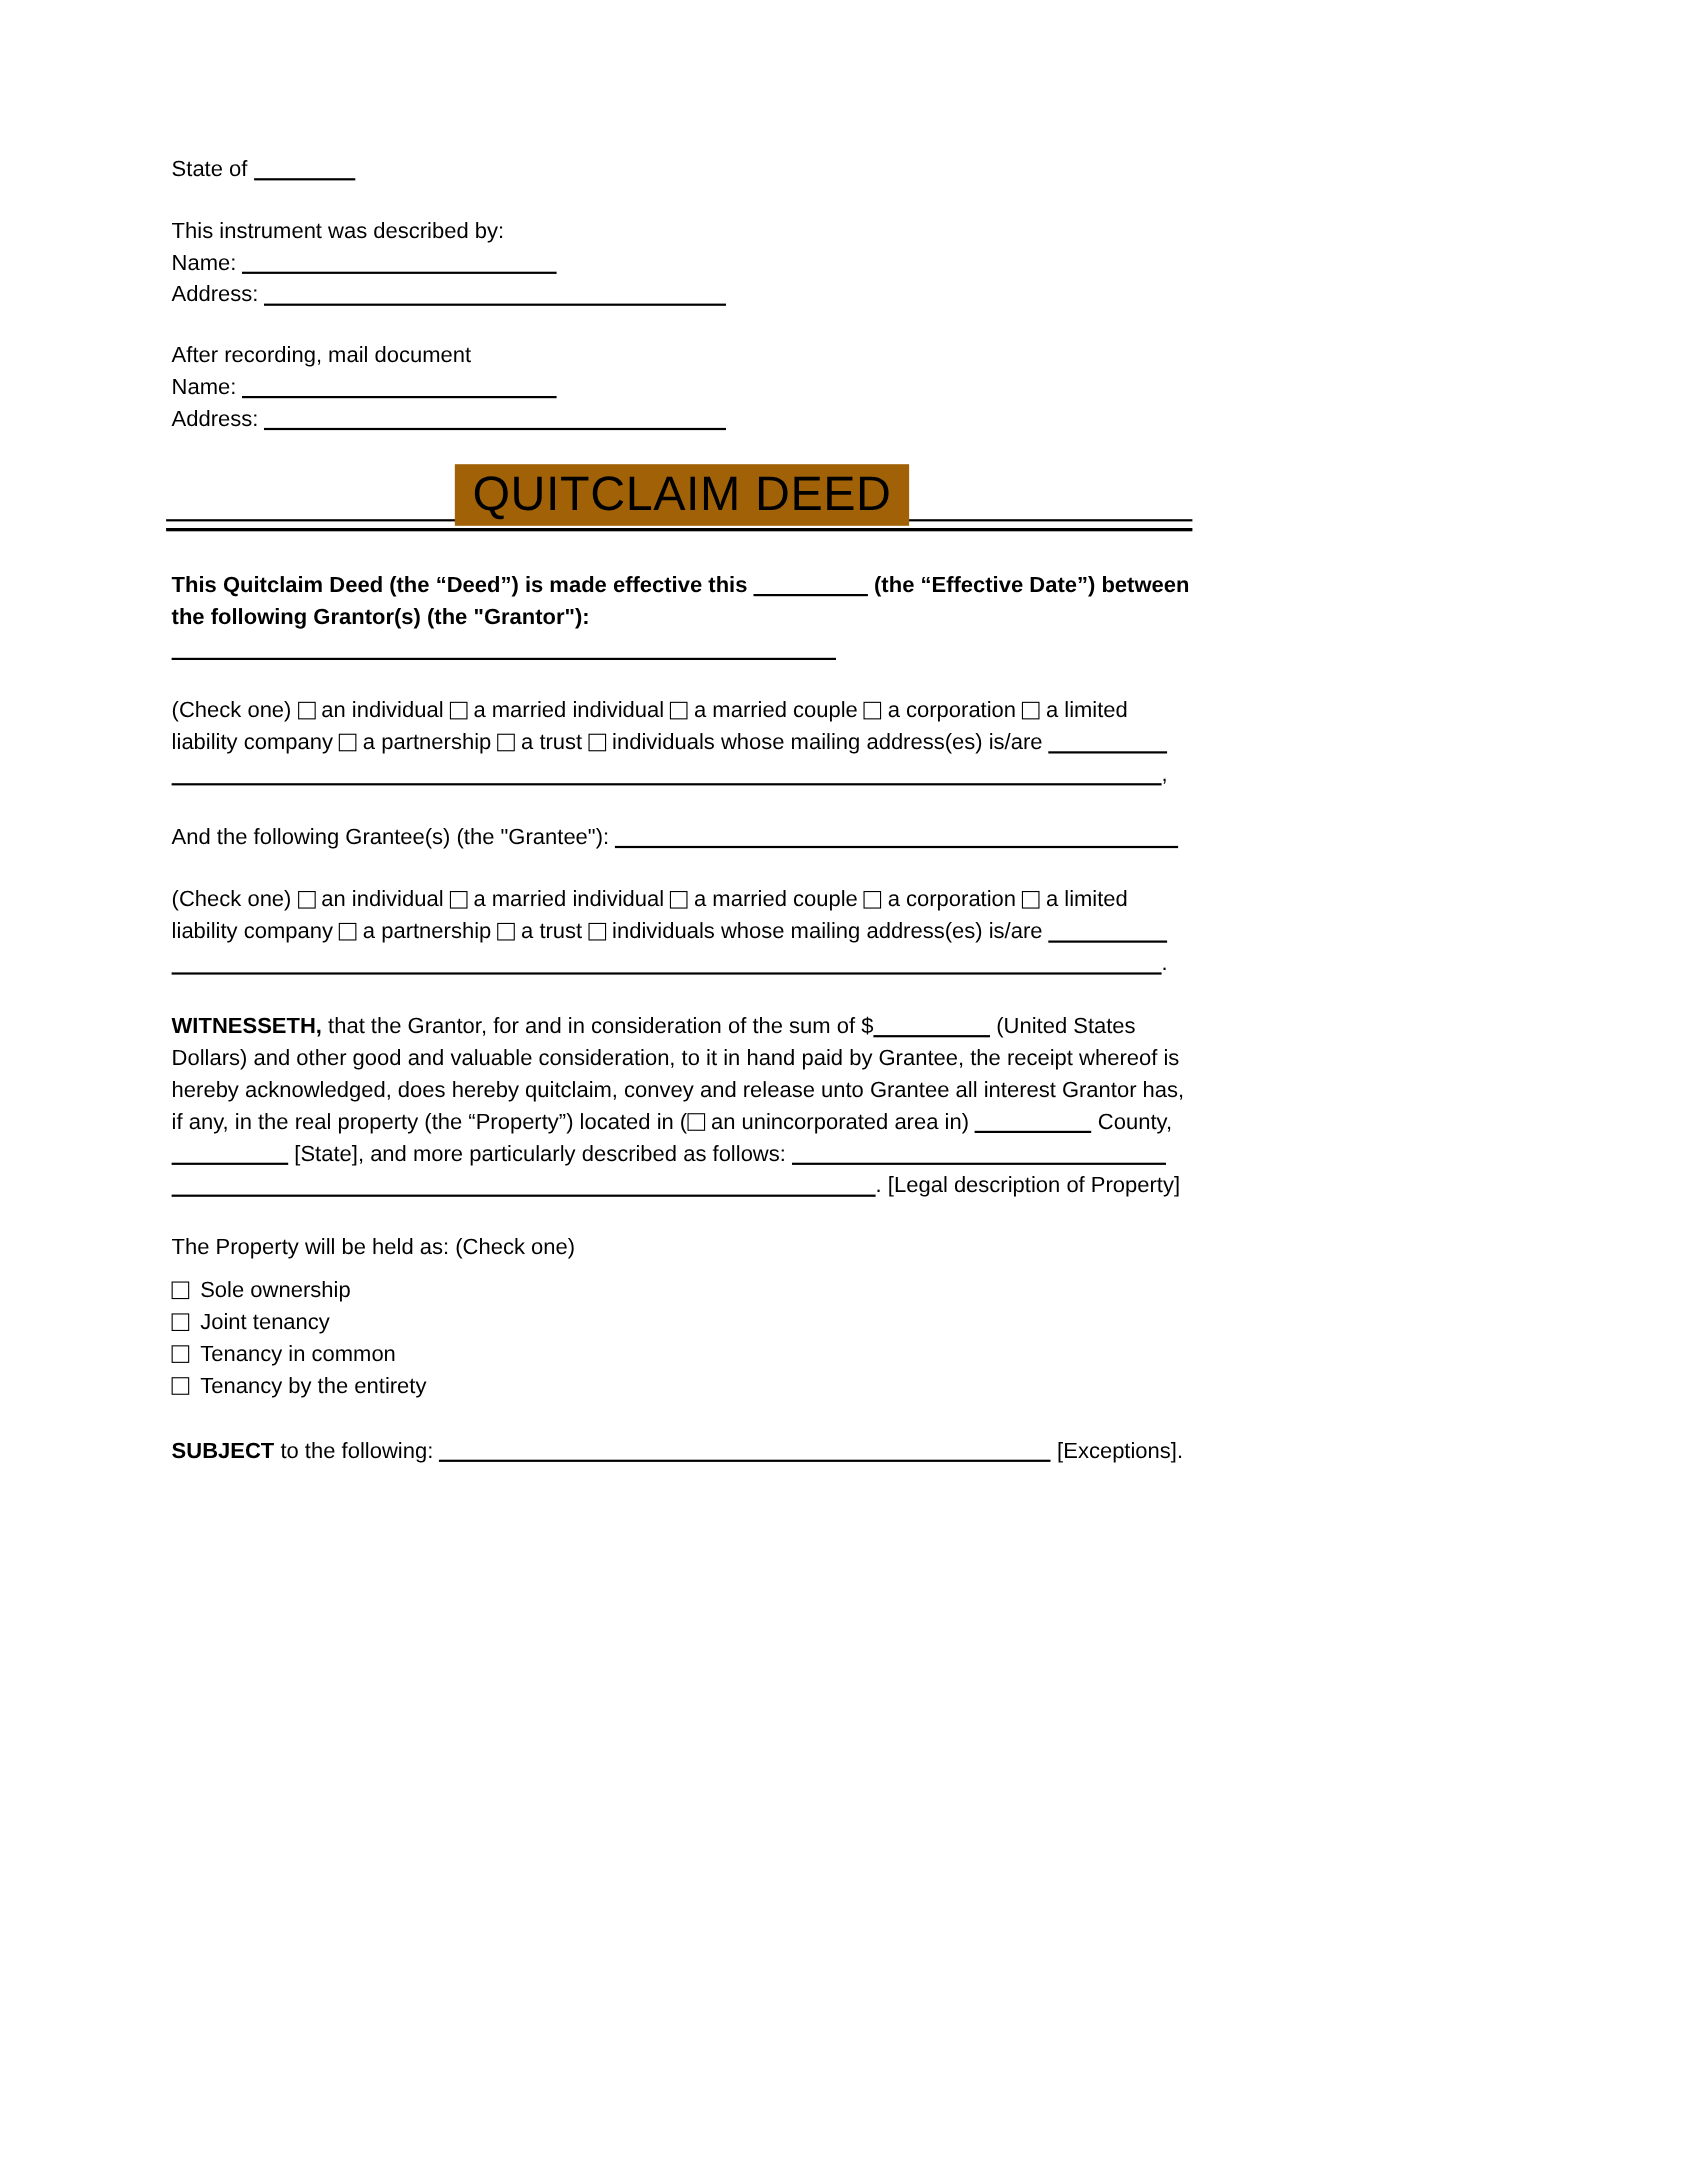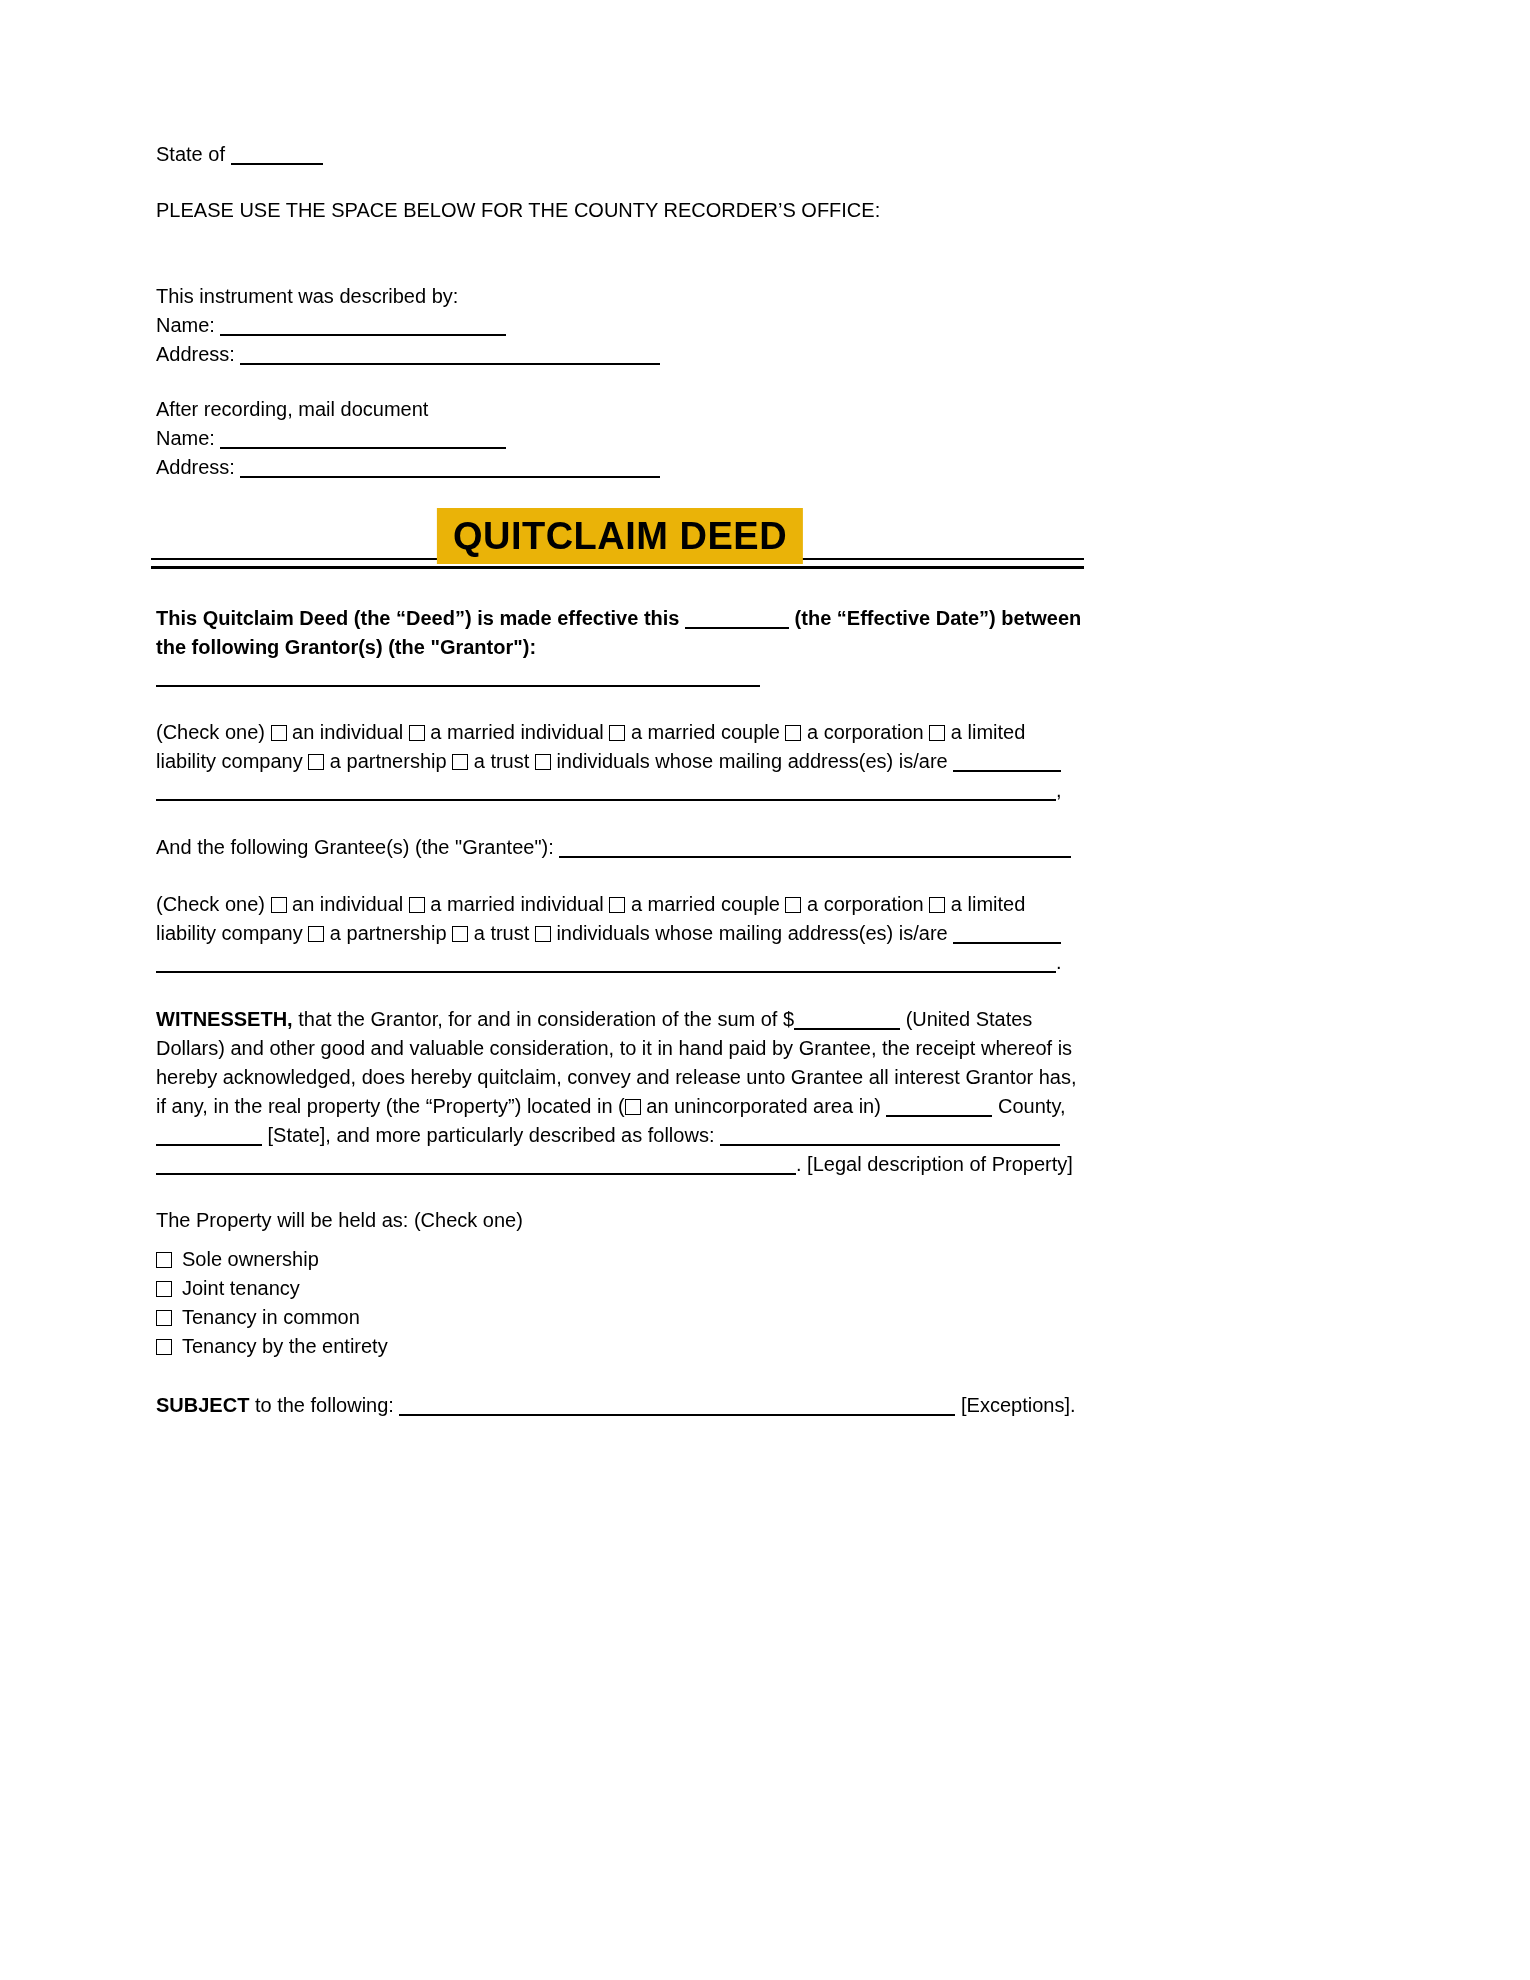--- a/index.html
+++ b/index.html
@@ -47,25 +47,25 @@
     position: relative;
     height: 68px;
     margin-bottom: 28px;
   }
   .title-text {
     position: absolute;
     left: 50%;
     top: 0;
     transform: translateX(-50%);
     z-index: 2;
-    background: #eab308;
+    background: #a16207;
     padding: 0 16px;
-    font-size: 38px;
+    font-size: 44px;
     line-height: 56px;
-    font-weight: 700;
+    font-weight: 400;
     letter-spacing: 0.5px;
     white-space: nowrap;
   }
   .rule {
     position: absolute;
     left: -5px;
     right: 0;
     background: #000;
     z-index: 1;
   }
@@ -82,21 +82,20 @@
   .check-item { line-height: 29px; }
   .check-item .checkbox { margin-right: 10px; }
 </style>
 </head>
 <body>
 
 <div class="content">
 
   <p class="mb-state"><span class="seg">State of </span><span class="blank" style="width: 92px;"></span></p>
 
-  <p class="mb-note">PLEASE USE THE SPACE BELOW FOR THE COUNTY RECORDER’S OFFICE:</p>
 
   <div class="block-prepared">
     <p>This instrument was described by:</p>
     <p><span class="seg">Name: </span><span class="blank" style="width: 286px;"></span></p>
     <p><span class="seg">Address: </span><span class="blank" style="width: 420px;"></span></p>
   </div>
 
   <div class="block-mail">
     <p>After recording, mail document</p>
     <p><span class="seg">Name: </span><span class="blank" style="width: 286px;"></span></p>

